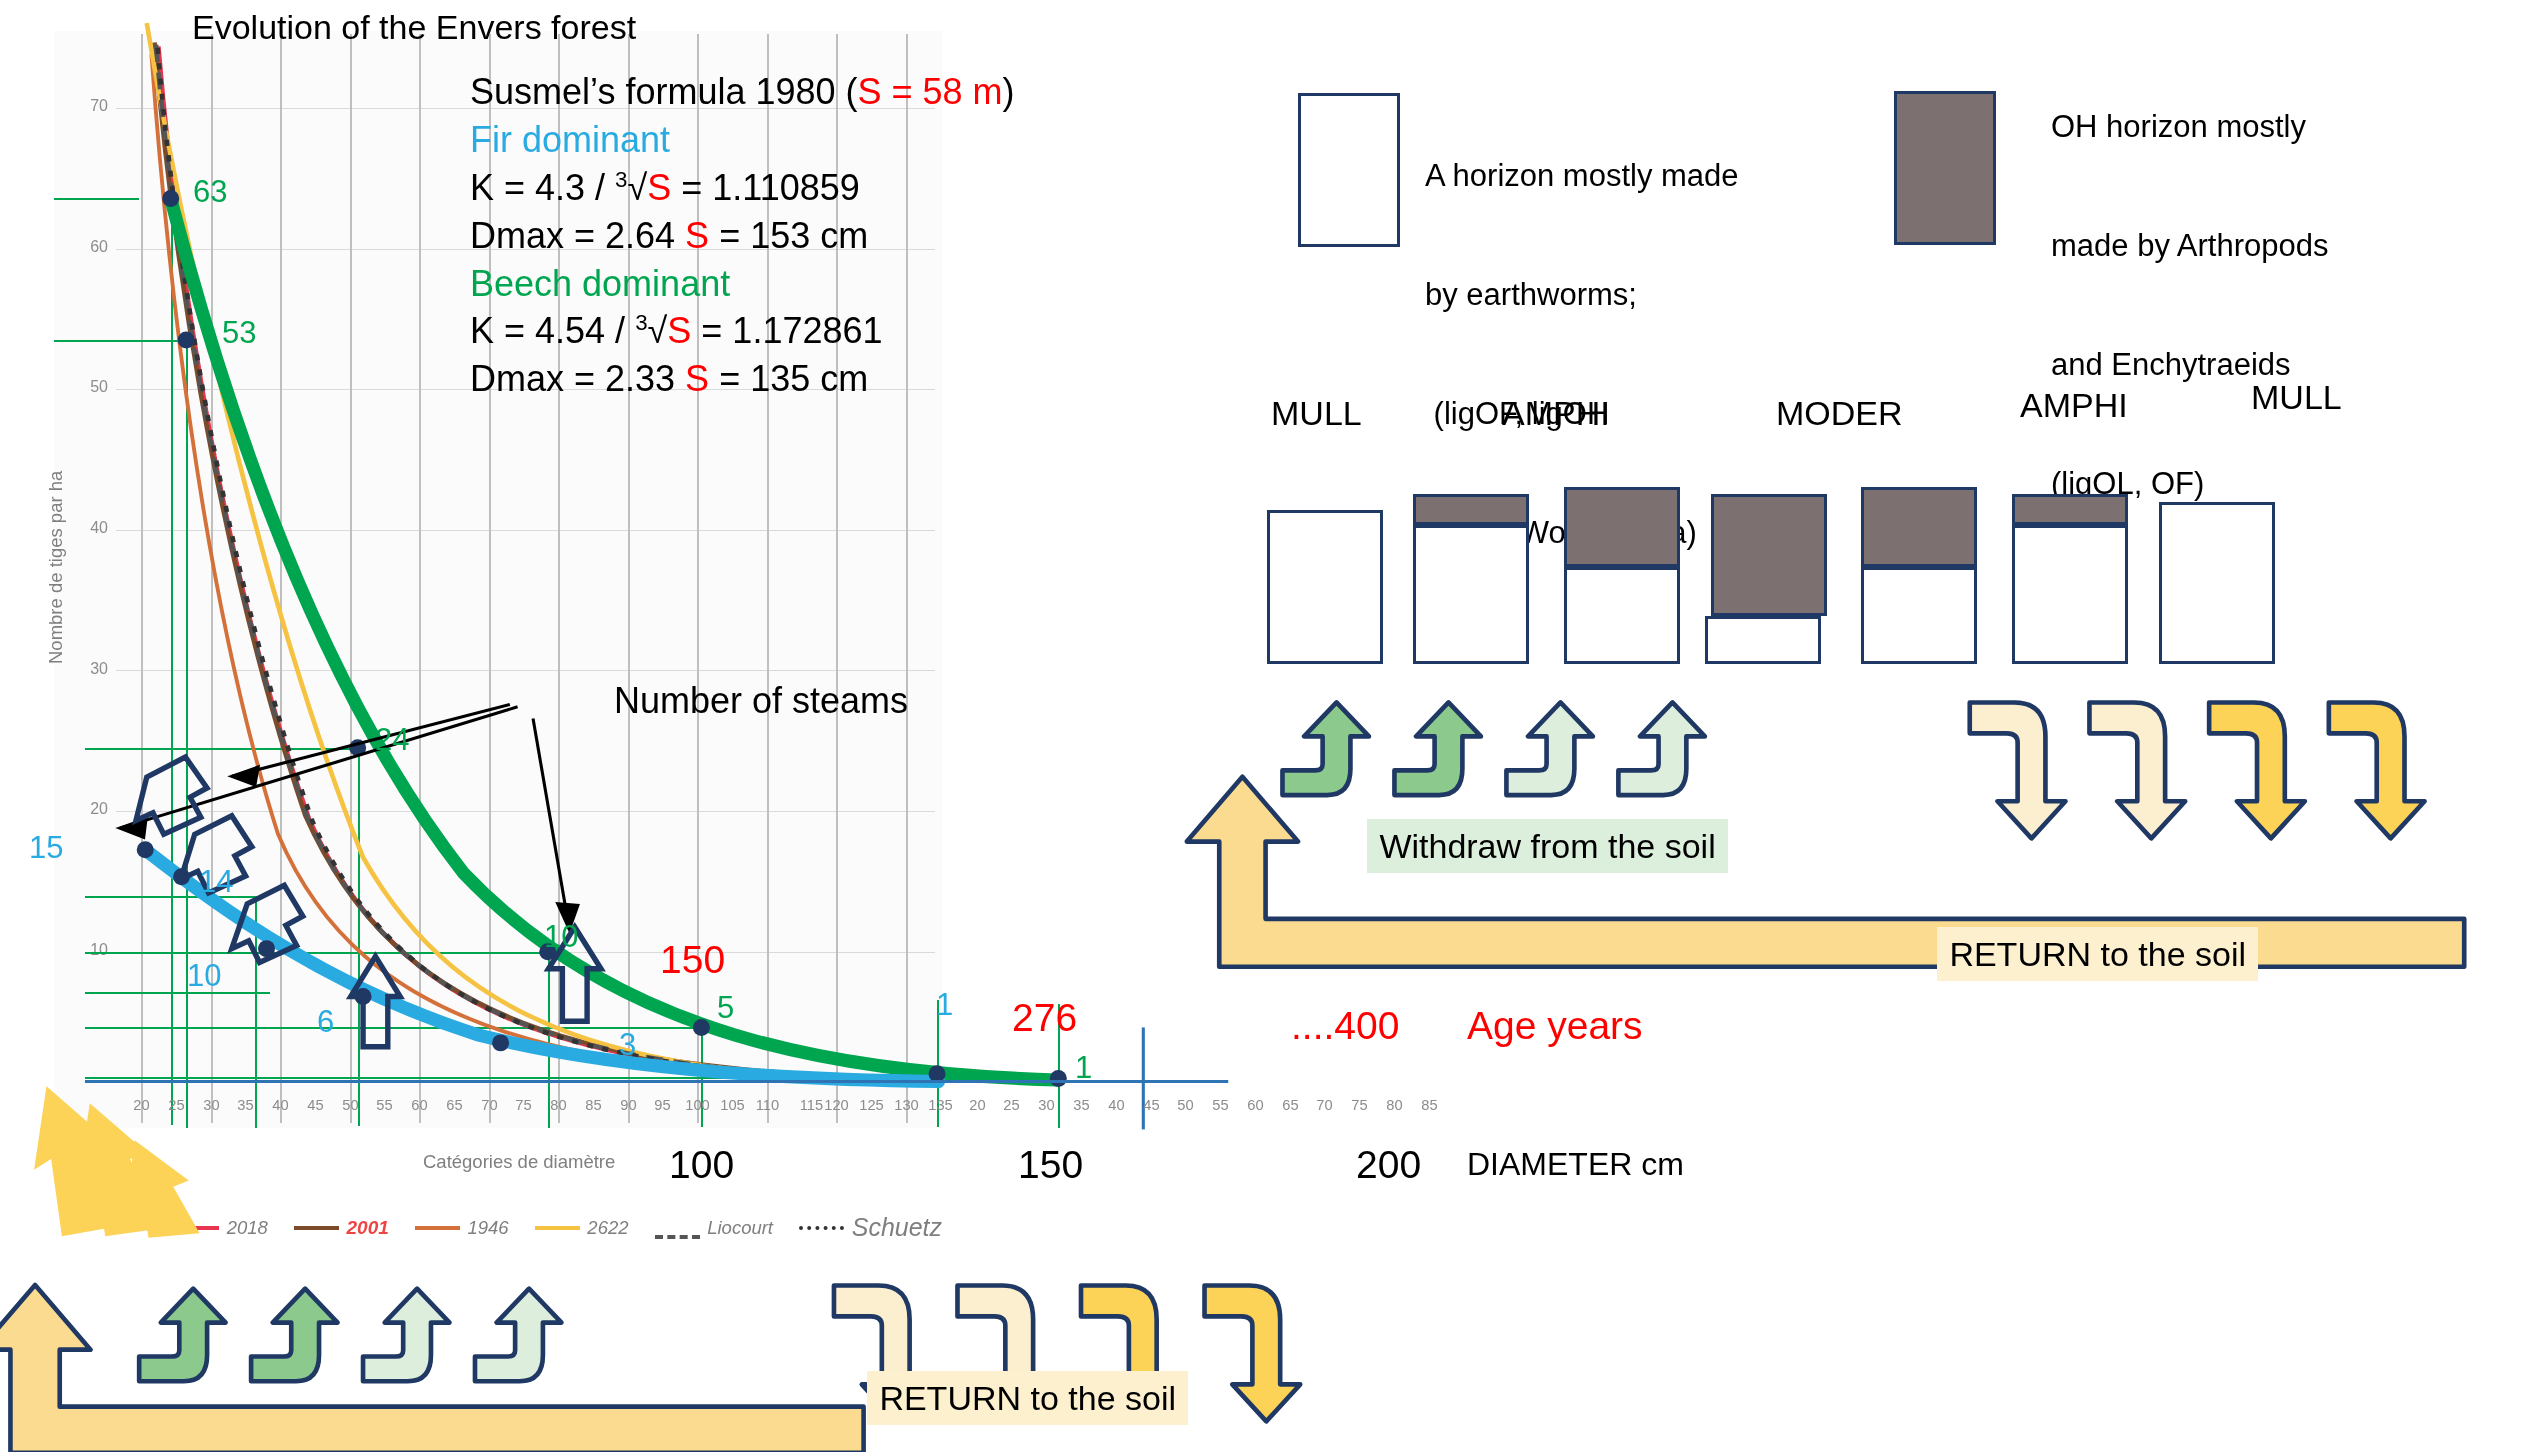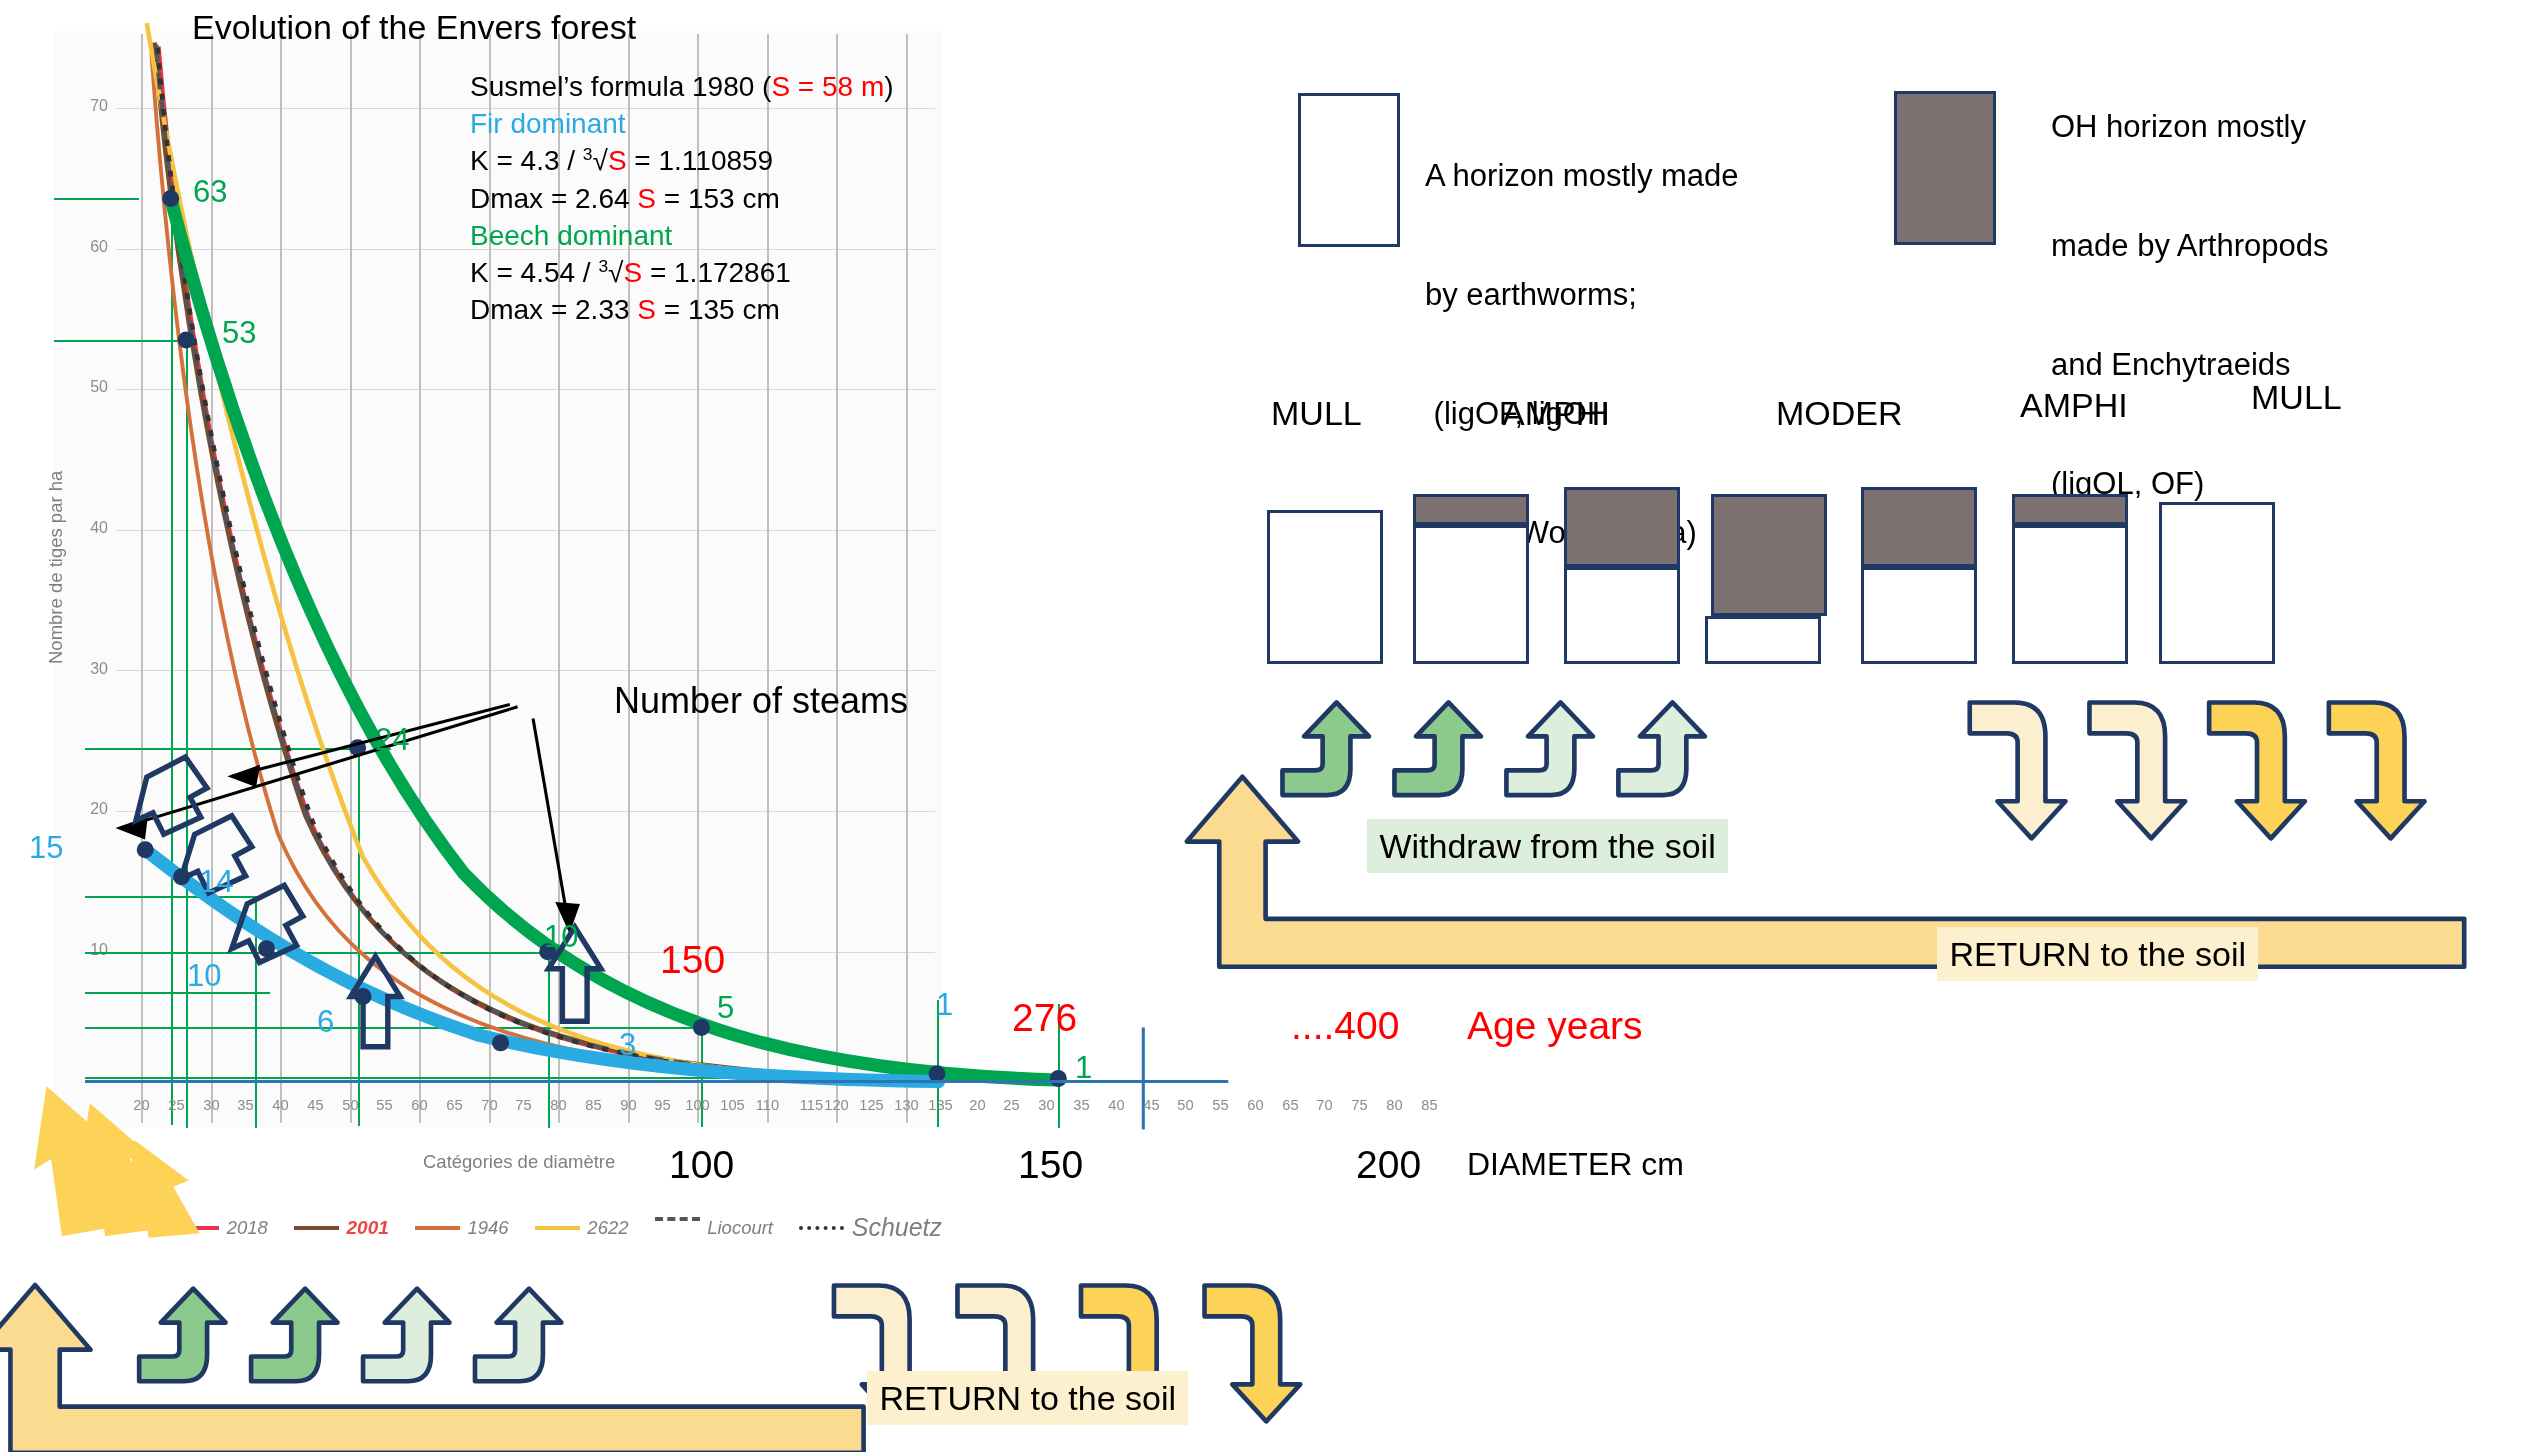--- a/index.html
+++ b/index.html
@@ -20,21 +20,21 @@
   #ylabel{transform:rotate(-90deg);transform-origin:0 0;white-space:nowrap;}
   .chart-title{position:absolute;font-size:34px;color:#000;}
 
   .dotlbl{position:absolute;font-size:31px;font-weight:400;white-space:nowrap;}
   .lbl-green{color:#00a550;}
   .lbl-blue{color:#29ABE2;}
   .lbl-red{color:#FF0000;}
   .lbl-black{color:#000;}
 
   
-  #formula{position:absolute;left:470px;top:68px;font-size:28px;line-height:1.33;}
+  #formula{position:absolute;left:470px;top:68px;font-size:36px;line-height:1.33;}
   #formula div{white-space:nowrap;}
   .c-red{color:#FF0000;}
   .c-cyan{color:#29ABE2;}
   .c-green{color:#00A550;}
   .sup{font-size:0.62em;vertical-align:super;}
 
   
   .legbox{position:absolute;border:3.1px solid #1F3864;box-sizing:border-box;}
   .legtext{position:absolute;font-size:31px;line-height:1.28;white-space:pre;}
 
@@ -242,21 +242,21 @@
       <span style="font-size: 19px; font-style: italic; color: #ef4444; font-weight: bold;">2001</span>
     </div>
     <div style="display: flex; align-items: center; gap: 7.7px;">
       <span style="display: inline-block; width: 45px; height: 0px; border-top: 4.6px solid rgb(212, 112, 58);"></span>
       <span style="font-size: 18.5px; font-style: italic; color: rgb(127, 127, 127);">1946</span>
     </div>
     <div style="display: flex; align-items: center; gap: 7.7px;">
       <span style="display: inline-block; width: 45px; height: 0px; border-top: 4.6px solid rgb(245, 194, 66);"></span>
       <span style="font-size: 18.5px; font-style: italic; color: rgb(127, 127, 127);">2622</span>
     </div>
-    <div style="display: flex; align-items: flex-start; gap: 7.7px;">
+    <div style="display: flex; align-items: flex-end; gap: 7.7px;">
       <span style="display: inline-block; width: 45px; height: 0px; border-top: 4.6px dashed rgb(85, 85, 85);"></span>
       <span style="font-size: 18.5px; font-style: italic; color: rgb(127, 127, 127);">Liocourt</span>
     </div>
     <div style="display: flex; align-items: center; gap: 7.7px;">
       <span style="display: inline-block; width: 45px; height: 0px; border-top: 4.6px dotted rgb(51, 51, 51);"></span>
       <span style="font-size: 25px; font-style: italic; color: rgb(127, 127, 127);">Schuetz</span>
     </div>
   </div>
 
 <div id="formula">

